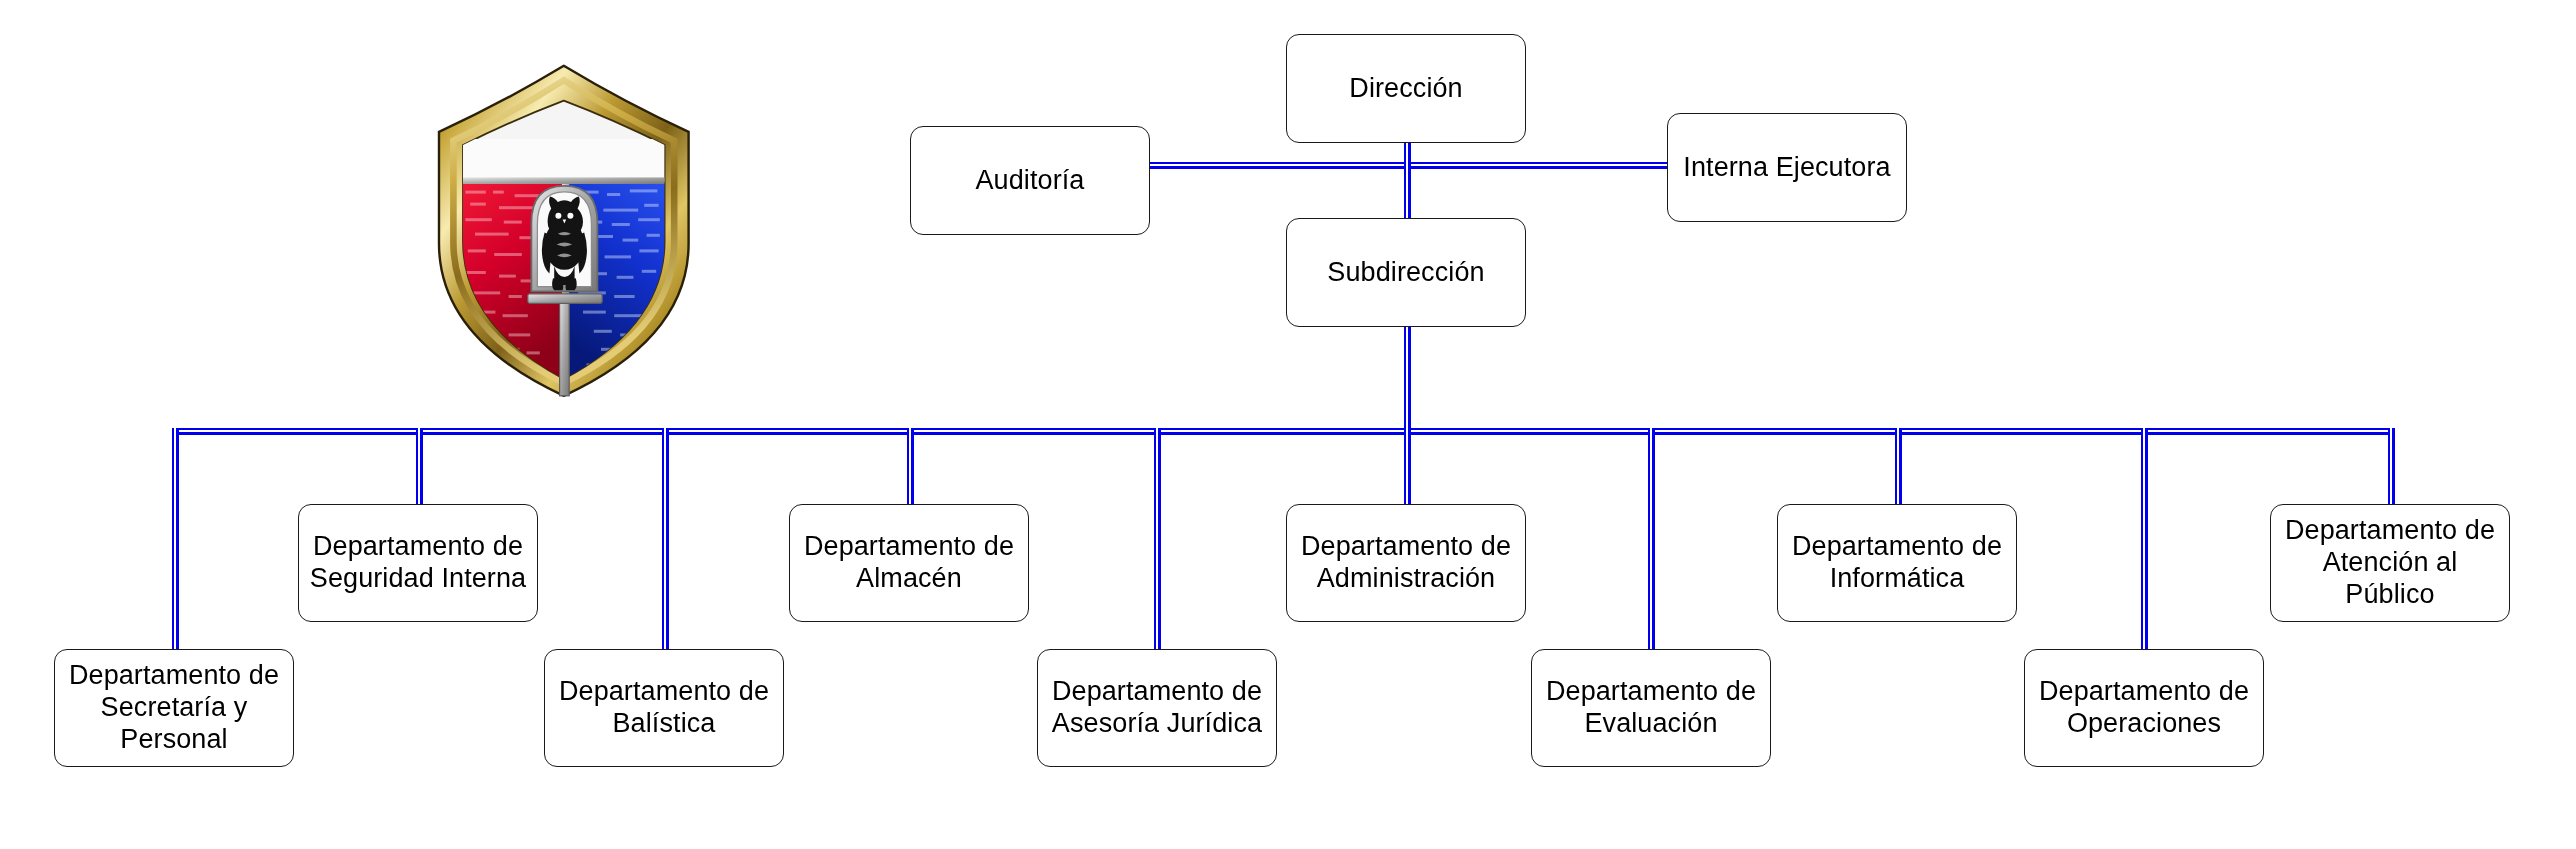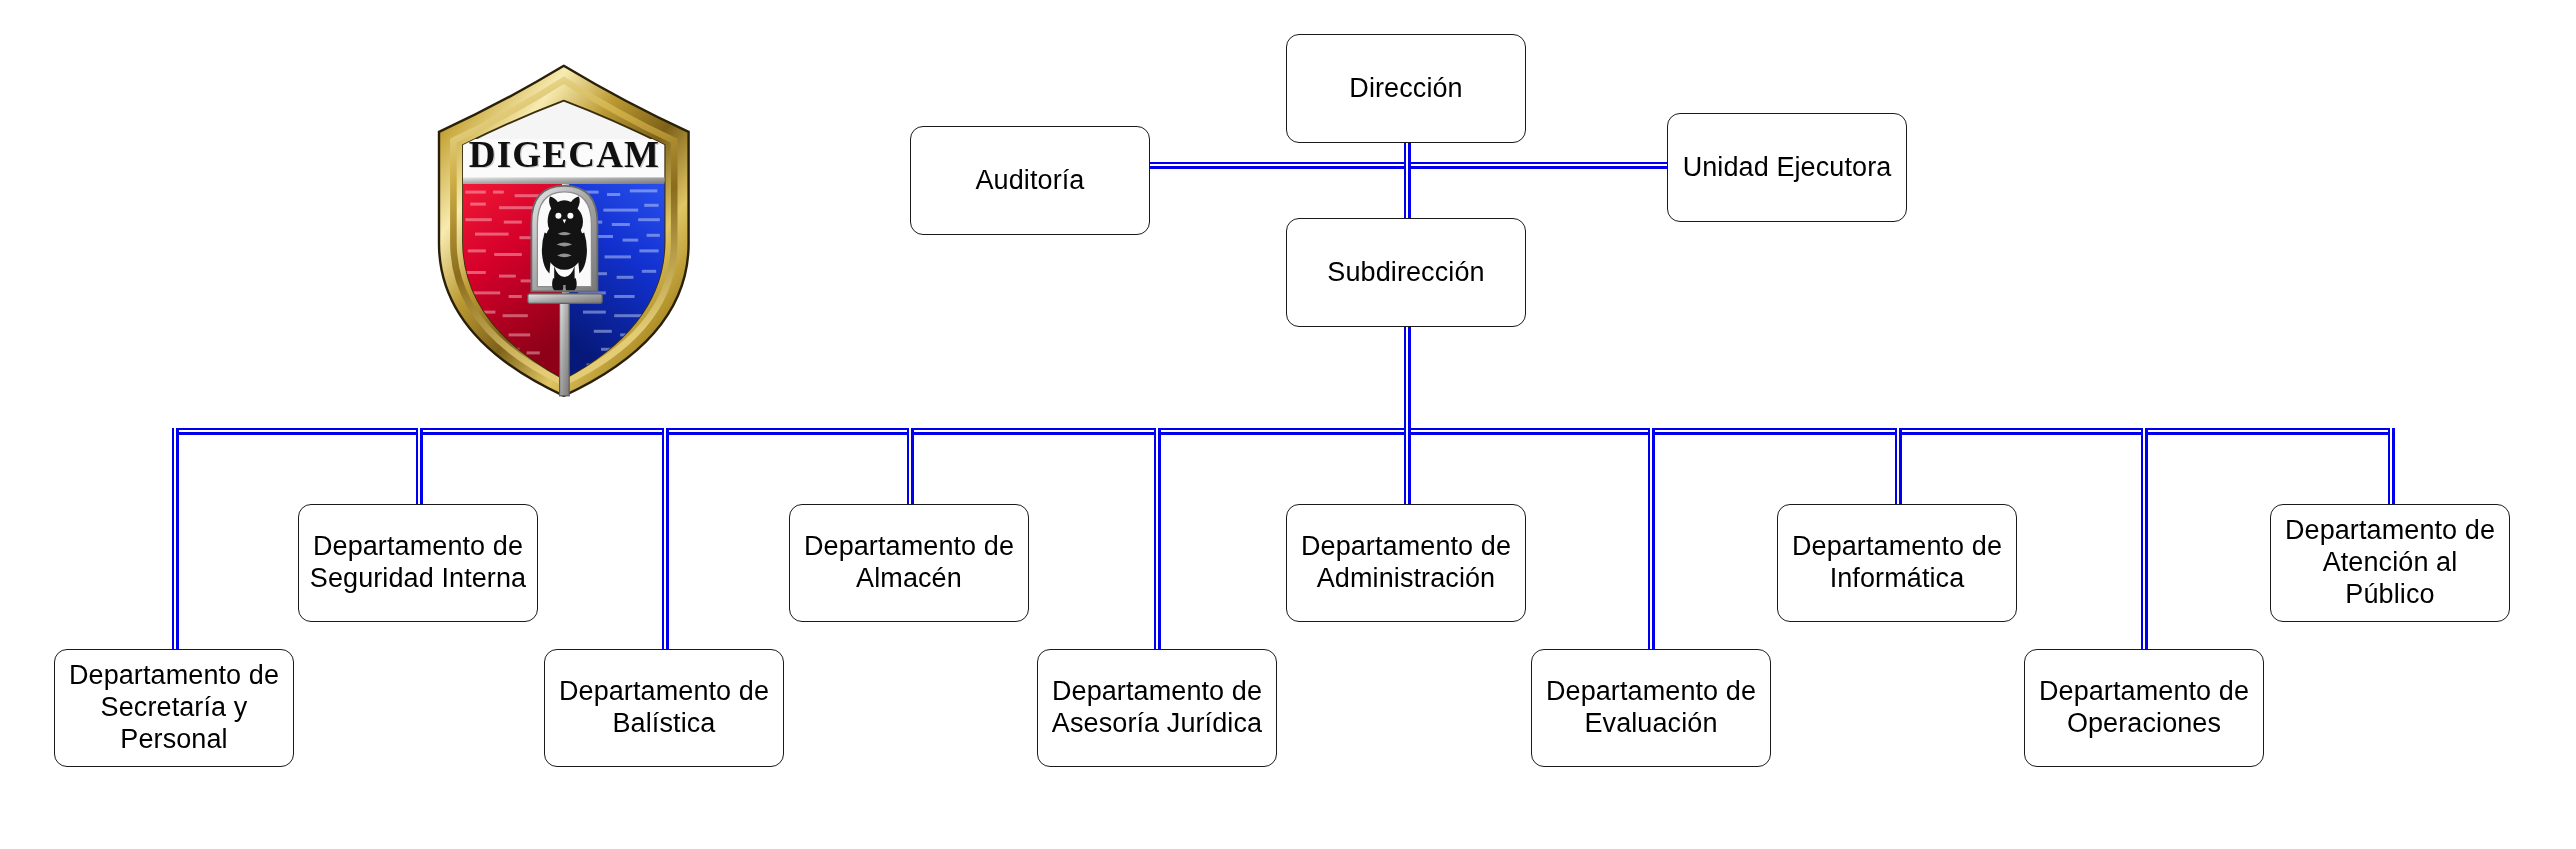--- a/index.html
+++ b/index.html
@@ -197,22 +197,20 @@
       </g>
       <g fill="#fbfbfb">
         <circle cx="259" cy="288" r="5"></circle>
           <circle cx="279" cy="288" r="5"></circle>
         <path d="M 266,294 l 6,0 l -3,7 Z"></path>
         <path d="M 258,318 q 11,-6 22,0 q -11,5 -22,0 Z" opacity="0.55"></path>
         <path d="M 256,336 q 13,-7 26,0 q -13,6 -26,0 Z" opacity="0.55"></path>
         <path d="M 257,354 q 12,-6 24,0 q -12,6 -24,0 Z" opacity="0.55"></path>
       </g>
     </svg>
-    <div class="logo-txt" style="left:55px;top:90px;width:213px;text-align:center;font-size:37px;
-                text-shadow:1.2px 1.2px 0 #cfcfcf;">DIGECAM</div>
   </div>
 
   <div class="conn v over" style="left:1404px;top:143px;height:66px;"></div>
 
   <div class="conn h" style="left:1142px;top:162px;width:531px;"></div>
 
   <div class="conn v over" style="left:1404px;top:162px;height:60px;"></div>
 
   <div class="conn v" style="left:1404px;top:321px;height:114px;"></div>
 
@@ -232,21 +230,21 @@
 
   <div class="node" style="left:1286px;top:34px;width:240px;height:109px;">
     <span>Dirección</span>
   </div>
 
   <div class="node" style="left:910px;top:126px;width:240px;height:109px;">
     <span>Auditoría</span>
   </div>
 
   <div class="node" style="left:1667px;top:113px;width:240px;height:109px;">
-    <span>Unidad Ejecutora</span>
+    <span>Interna Ejecutora</span>
   </div>
 
   <div class="node" style="left:1286px;top:218px;width:240px;height:109px;">
     <span>Subdirección</span>
   </div>
 
   <div class="node" style="left:298px;top:504px;width:240px;height:118px;">
     <span>Departamento de
 Seguridad Interna</span>
   </div>

